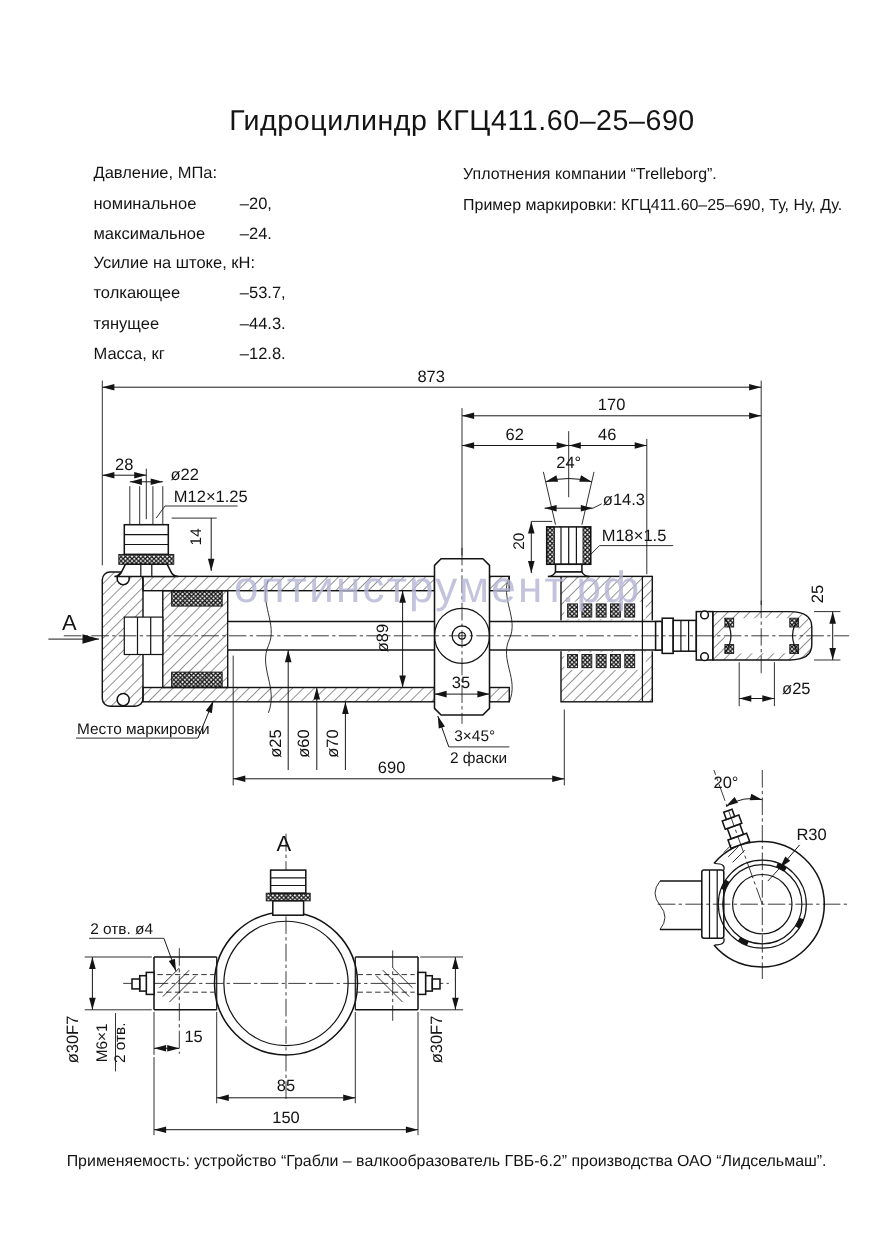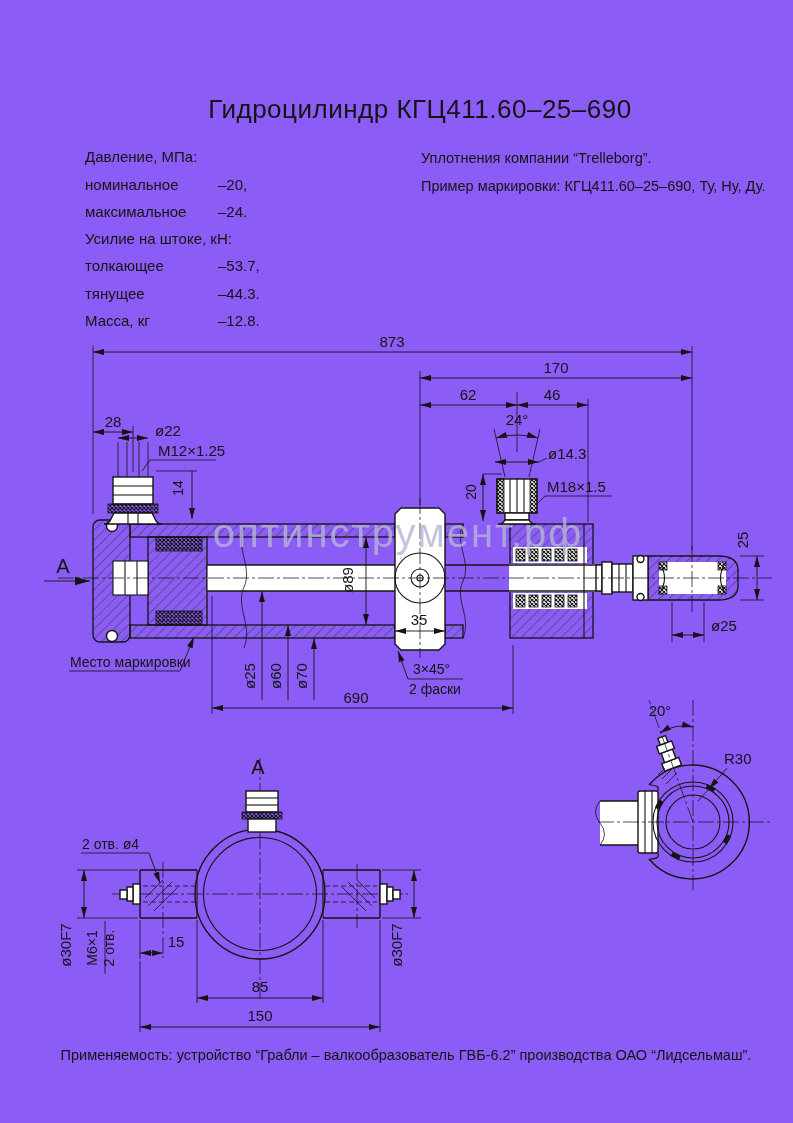--- a/index.html
+++ b/index.html
@@ -1,16 +1,16 @@
 <!DOCTYPE html>
 <html><head>
 <meta charset="utf-8">
 <style>
   html,body{margin:0;padding:0;background:#e8e8e8;}
-  #page{width:793px;height:1123px;background:#8b5cf6;margin:0 auto;position:relative;overflow:hidden;}
+  #page{width:793px;height:1123px;background:#ffffff;margin:0 auto;position:relative;overflow:hidden;}
   svg{display:block;}
   .t{font-family:"Liberation Sans","DejaVu Sans",sans-serif;fill:#141414;}
   .title{font-size:26px;letter-spacing:.5px;}
   .spec{font-size:15px;}
   .note{font-size:14.5px;}
   .dt{font-size:15px;}
   .dts{font-size:14px;}
   .vl{font-size:20px;}
   .foot{font-size:14.5px;}
   .wm{font-size:40px;letter-spacing:2px;fill:#b5b5d6;opacity:.8;}

